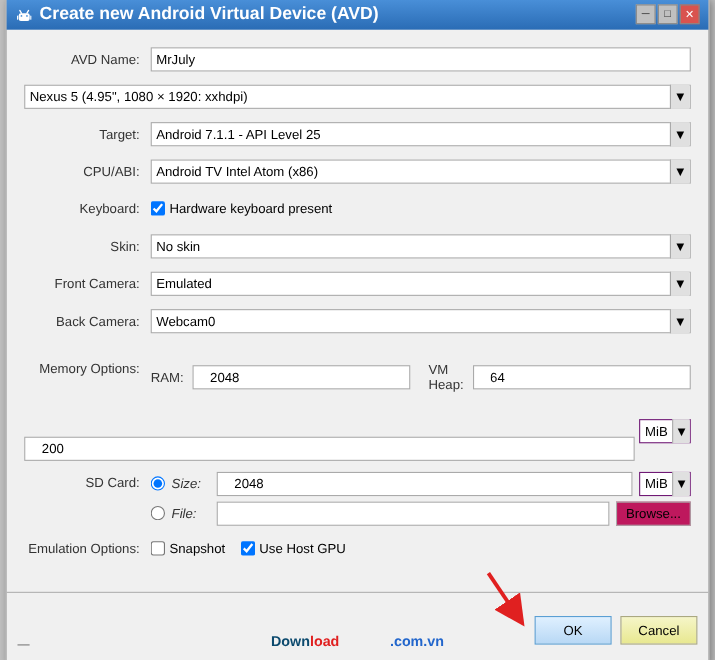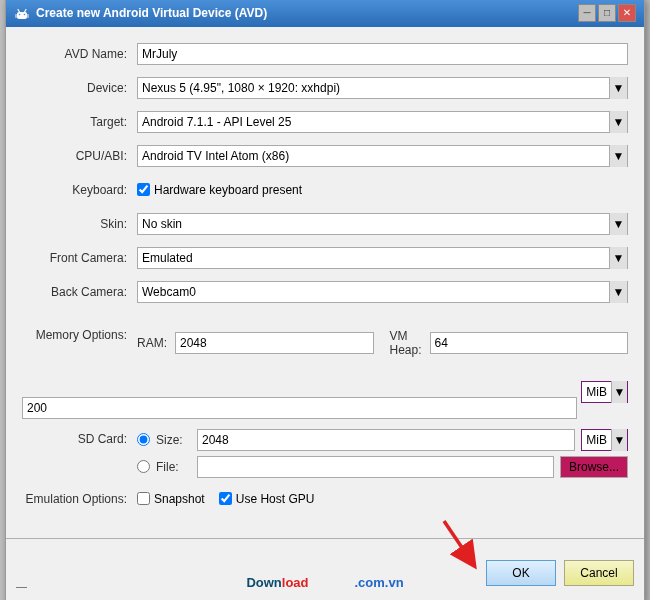--- a/index.html
+++ b/index.html
@@ -32,21 +32,21 @@
     .title-bar-left {
       display: flex;
       align-items: center;
       gap: 6px;
     }
     .title-bar-icon {
       width: 16px;
       height: 16px;
     }
     .title-bar-title {
-      font-size: 12px;
+      font-size: 16px;
       font-weight: bold;
       text-align: center;
     }
     .title-bar-controls {
       display: flex;
       gap: 2px;
     }
     .title-btn {
       width: 18px;
       height: 18px;
@@ -78,21 +78,21 @@
       flex-shrink: 0;
     }
     .form-control {
       flex: 1;
     }
     input[type="text"], .select-box {
       width: 100%;
       height: 22px;
       border: 1px solid #aaa;
       background: white;
-      padding: 1px 4px;
+      padding: 1px 15px;
       font-size: 12px;
       outline: none;
     }
     .select-arrow {
       width: 18px;
       height: 22px;
       background: #e0e0e0;
       border-left: 1px solid #aaa;
       display: flex;
       align-items: center;
@@ -201,20 +201,21 @@
       padding: 0 8px;
       background: #be185d;
       border: 1px solid #aaa;
       font-size: 12px;
       cursor: pointer;
     }
     .sdcard-label {
       font-size: 12px;
       color: #333;
       width: 35px;
+      font-style: italic;
     }
     .emulation-options {
       display: flex;
       align-items: center;
       gap: 14px;
     }
     .separator {
       border-top: 1px solid #b0b0b0;
       margin: 8px 0;
     }
@@ -273,21 +274,20 @@
   <div class="content">
 
     <div class="form-row">
       <div class="form-label">AVD Name:</div>
       <div class="form-control">
         <input type="text" style="width: 100%; height: 22px; border: 1px solid rgb(170, 170, 170); padding: 1px 4px; font-size: 12px;" value="MrJuly">
       </div>
     </div>
 
     <div class="form-row">
-      <div class="form-label">Device:</div>
       <div class="form-control">
         <div class="select-wrapper">
           <span class="select-text">Nexus 5 (4.95", 1080 × 1920: xxhdpi)</span>
           <div class="select-arrow">▼</div>
         </div>
       </div>
     </div>
 
     <div class="form-row">
       <div class="form-label">Target:</div>

